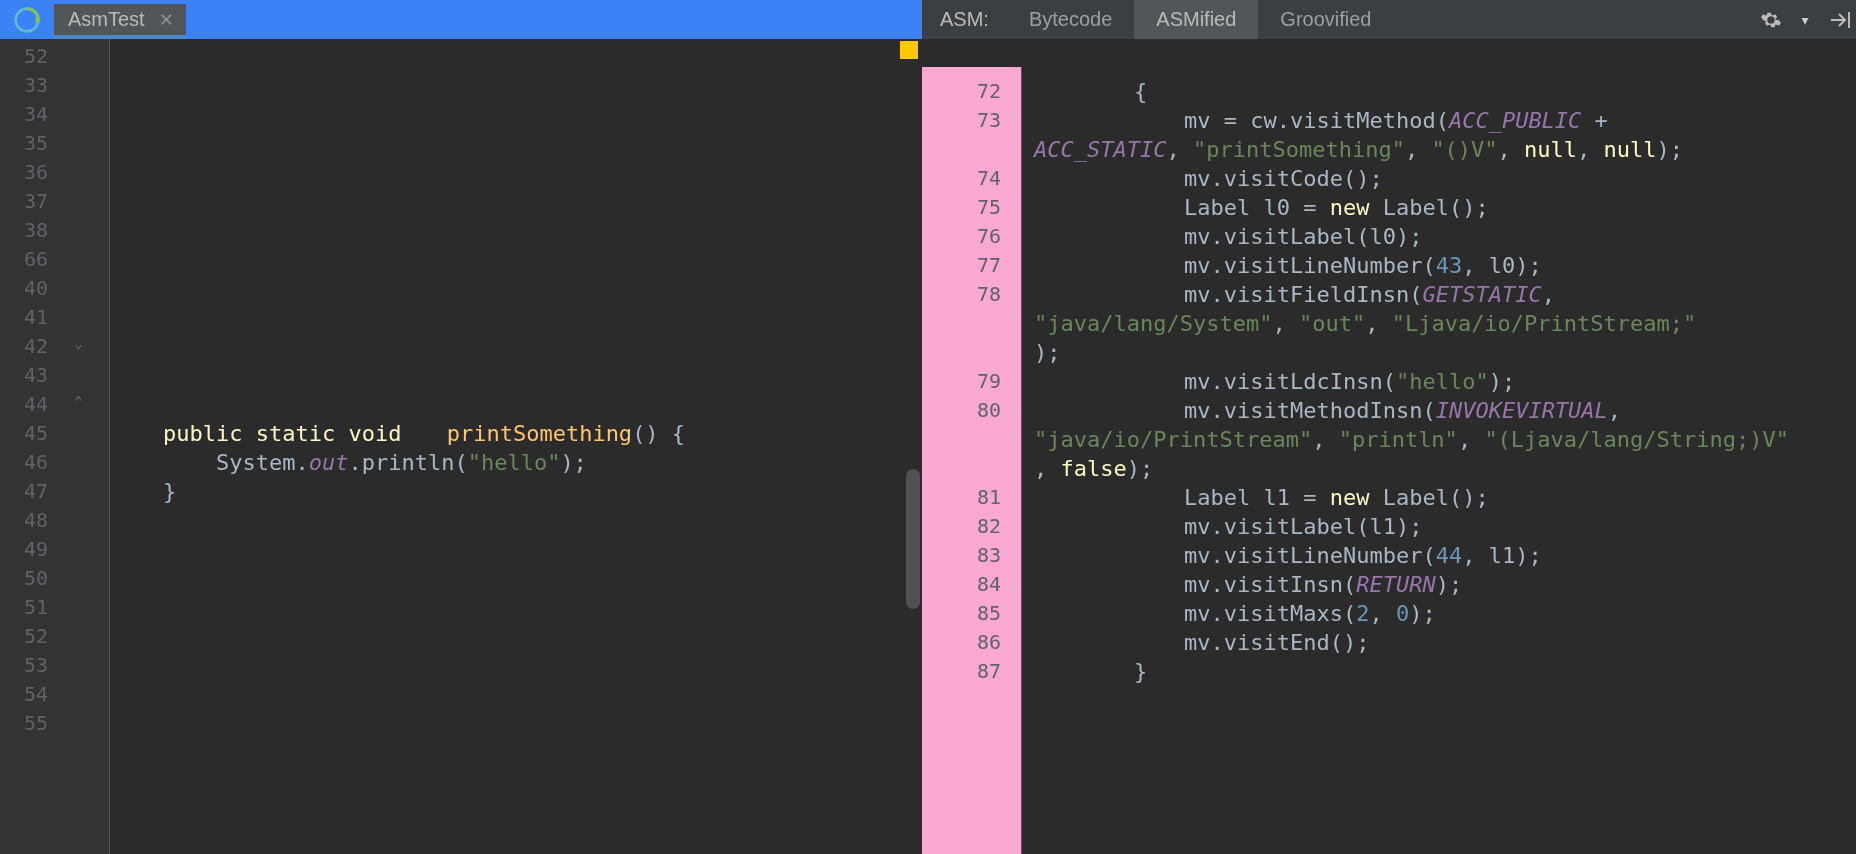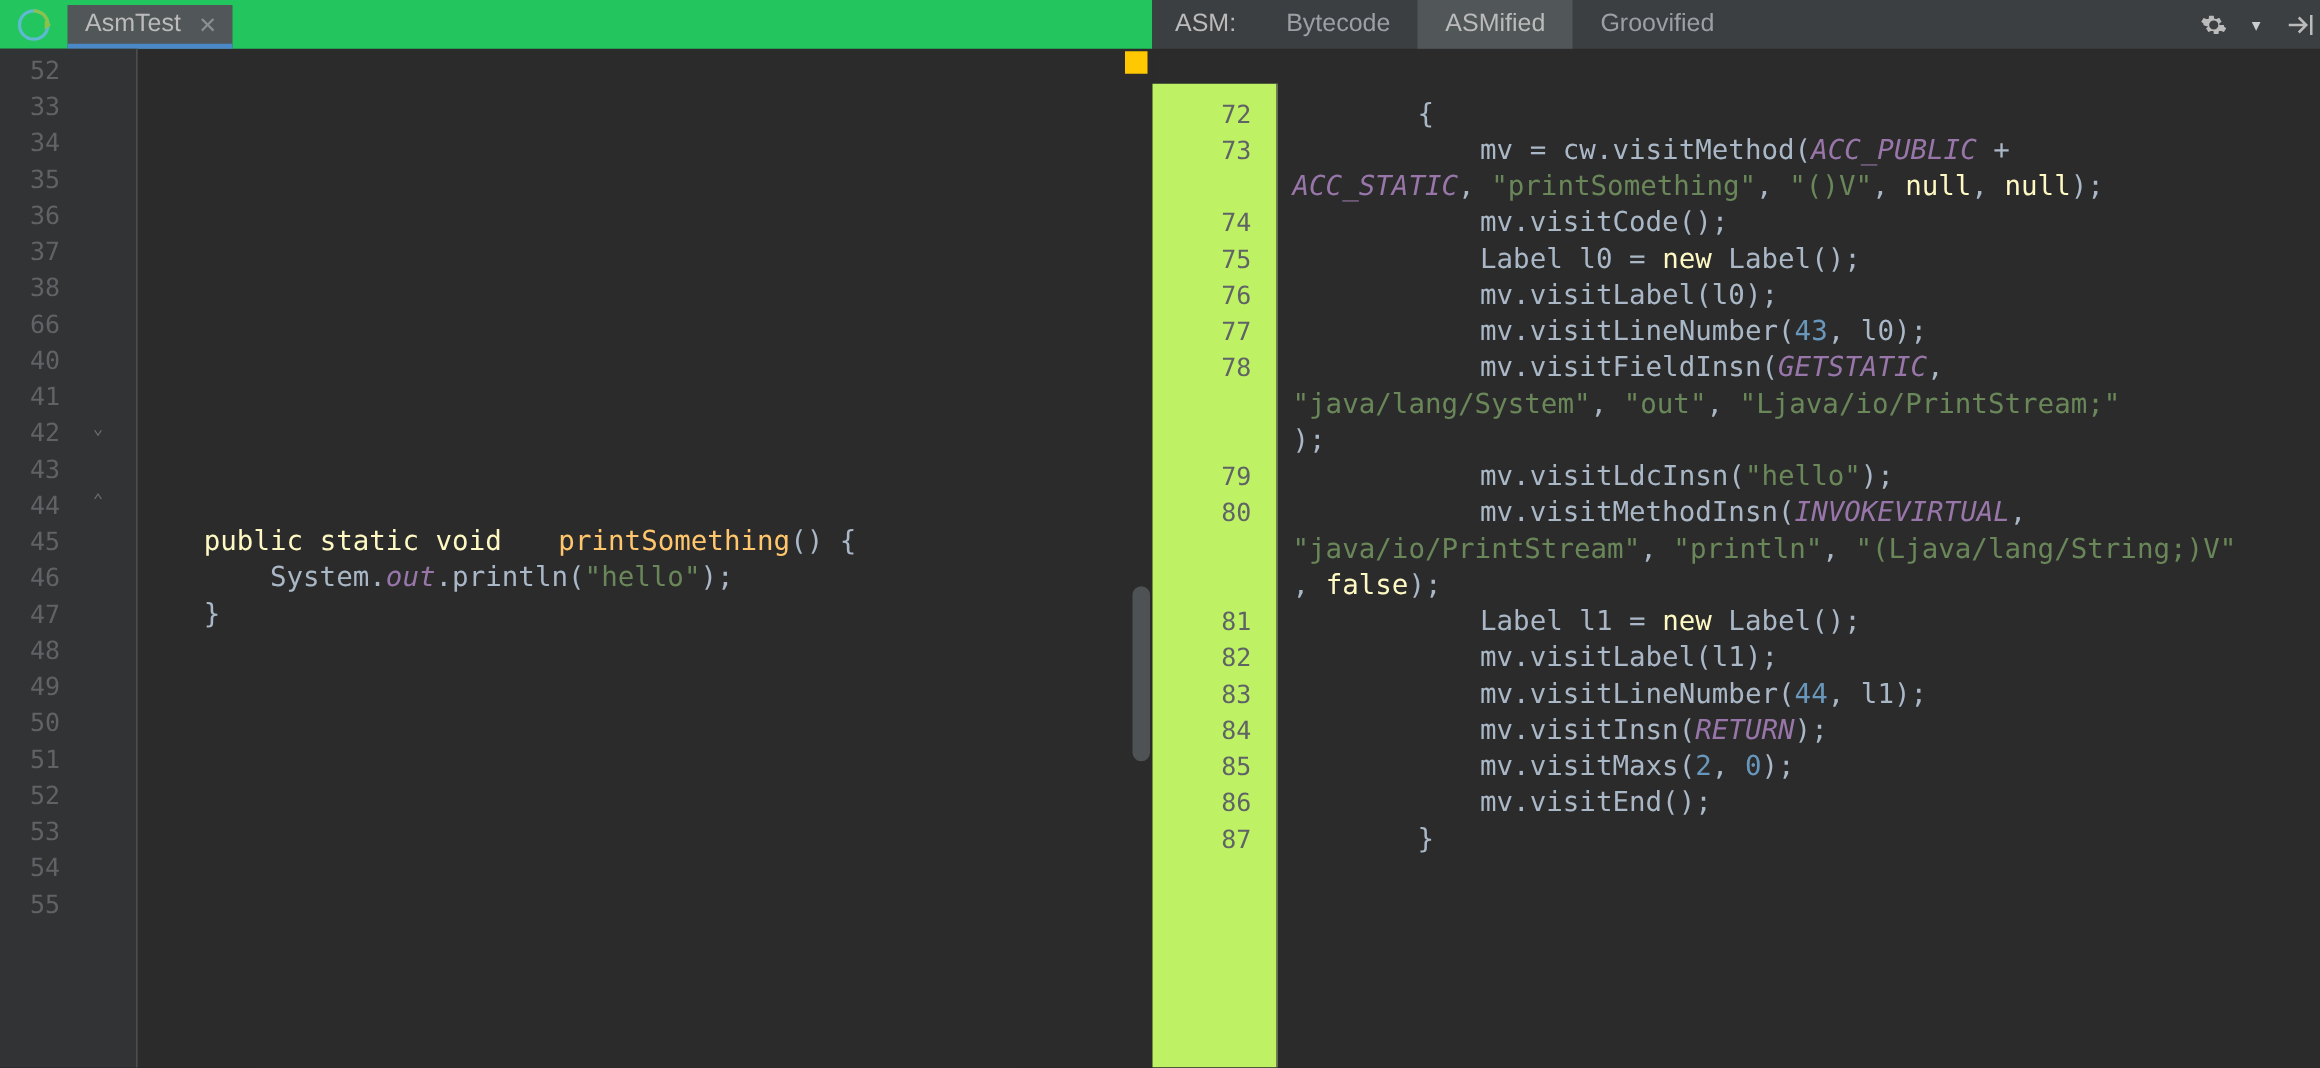--- a/index.html
+++ b/index.html
@@ -15,21 +15,21 @@
 
   
   .left {
     width: 922px;
     display: flex;
     flex-direction: column;
     background: #2b2b2b;
   }
   .left-tabs {
     height: 39px;
-    background: #22c55e;
+    background: #3b82f6;
     display: flex;
     align-items: flex-end;
   }
   .tab-icon {
     width: 54px; height: 39px;
     display: flex; align-items: center; justify-content: center;
   }
   .tab-icon svg { width: 28px; height: 28px; }
   .tab {
     display: flex; align-items: center;
@@ -141,21 +141,21 @@
     color: #bbbbbb;
   }
   .tool-btn { display: flex; align-items: center; margin-right: 24px; cursor: pointer; }
   .tool-btn .ticon { width: 32px; height: 32px; display:flex;align-items:center;justify-content:center; margin-right:6px;}
   .right-body {
     flex: 1;
     display: flex;
   }
   .gutter-right {
     width: 100px;
-    background: #bef264;
+    background: #f9a8d4;
     border-right: 1px solid #555555;
     text-align: right;
     padding-right: 20px;
     padding-top: 10px;
     color: #606366;
     font-size: 20px;
     line-height: 29px;
     user-select: none;
   }
   .gutter-right .ln { height: 29px; }

